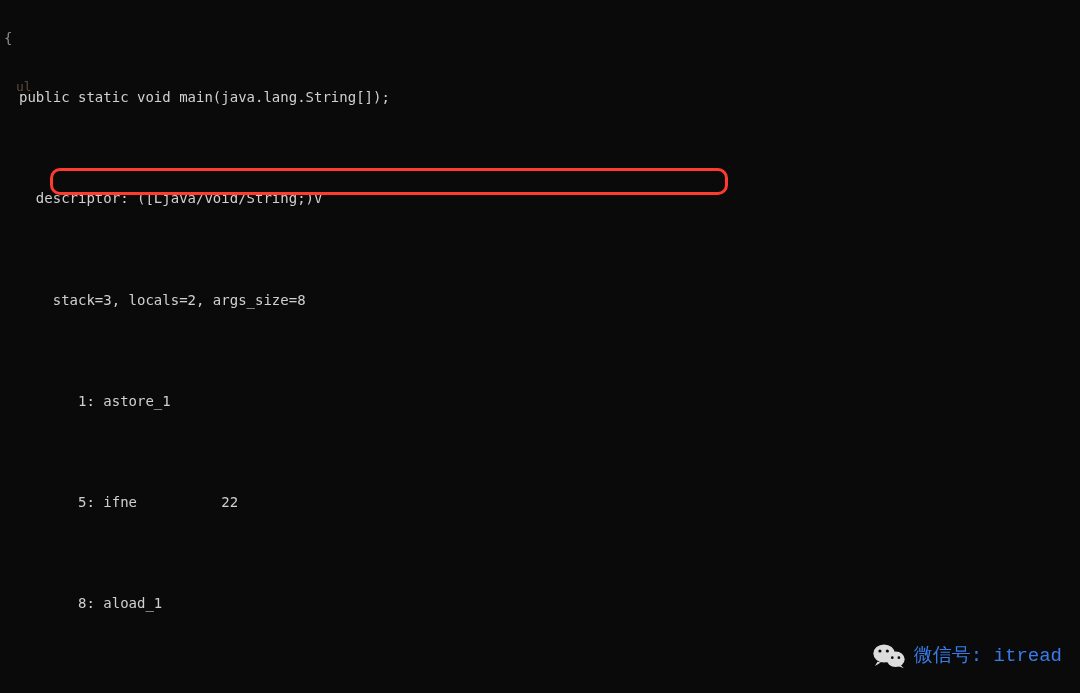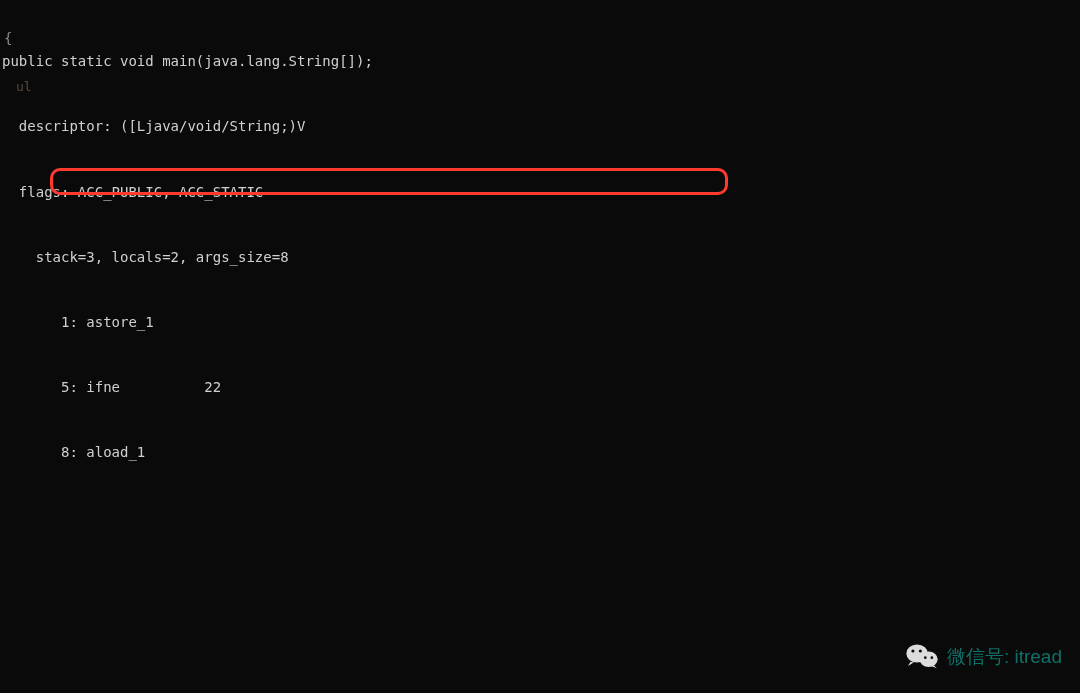--- a/index.html
+++ b/index.html
@@ -20,55 +20,54 @@
   }
   .line {
     padding-left: 0;
     height: 21.7px;
     display: flex;
     align-items: center;
   }
   .line span.content {
     white-space: pre;
   }
-  .indent-0 { padding-left: 2px; }
+  .indent-0 { padding-left: 19px; margin-top: 36px; }
   .highlight-box {
     position: absolute;
     border: 3px solid #ff3b2f;
     border-radius: 10px;
     background: transparent;
     pointer-events: none;
   }
   .watermark {
     position: absolute;
     right: 18px;
     bottom: 22px;
     display: flex;
     align-items: center;
     gap: 8px;
-    color: #0f766e;
-    font-family: Liberation Sans, sans-serif;
+    color: #3b82f6;
+    font-family: Liberation Mono, monospace;
     font-size: 19px;
     font-weight: 500;
     opacity: 0.95;
   }
   .wechat-icon {
     width: 34px;
     height: 28px;
     position: relative;
   }
   .wechat-icon svg { width: 100%; height: 100%; }
 </style>
 </head>
 <body>
 
 <div class="code-container">
   <div class="line indent-0"><span class="content">public static void main(java.lang.String[]);</span></div>
   <div class="line indent-0"><span class="content">  descriptor: ([Ljava/void/String;)V</span></div>
-  <div class="line indent-0"><span class="content">  flags: ACC_PUBLIC, ACC_STATIC</span></div>
   <div class="line indent-0"><span class="content">    stack=3, locals=2, args_size=8</span></div>
   <div class="line indent-0"><span class="content">       1: astore_1</span></div>
   <div class="line indent-0"><span class="content">       5: ifne          22</span></div>
   <div class="line indent-0"><span class="content">       8: aload_1</span></div>
   
   
   
   
   
   

